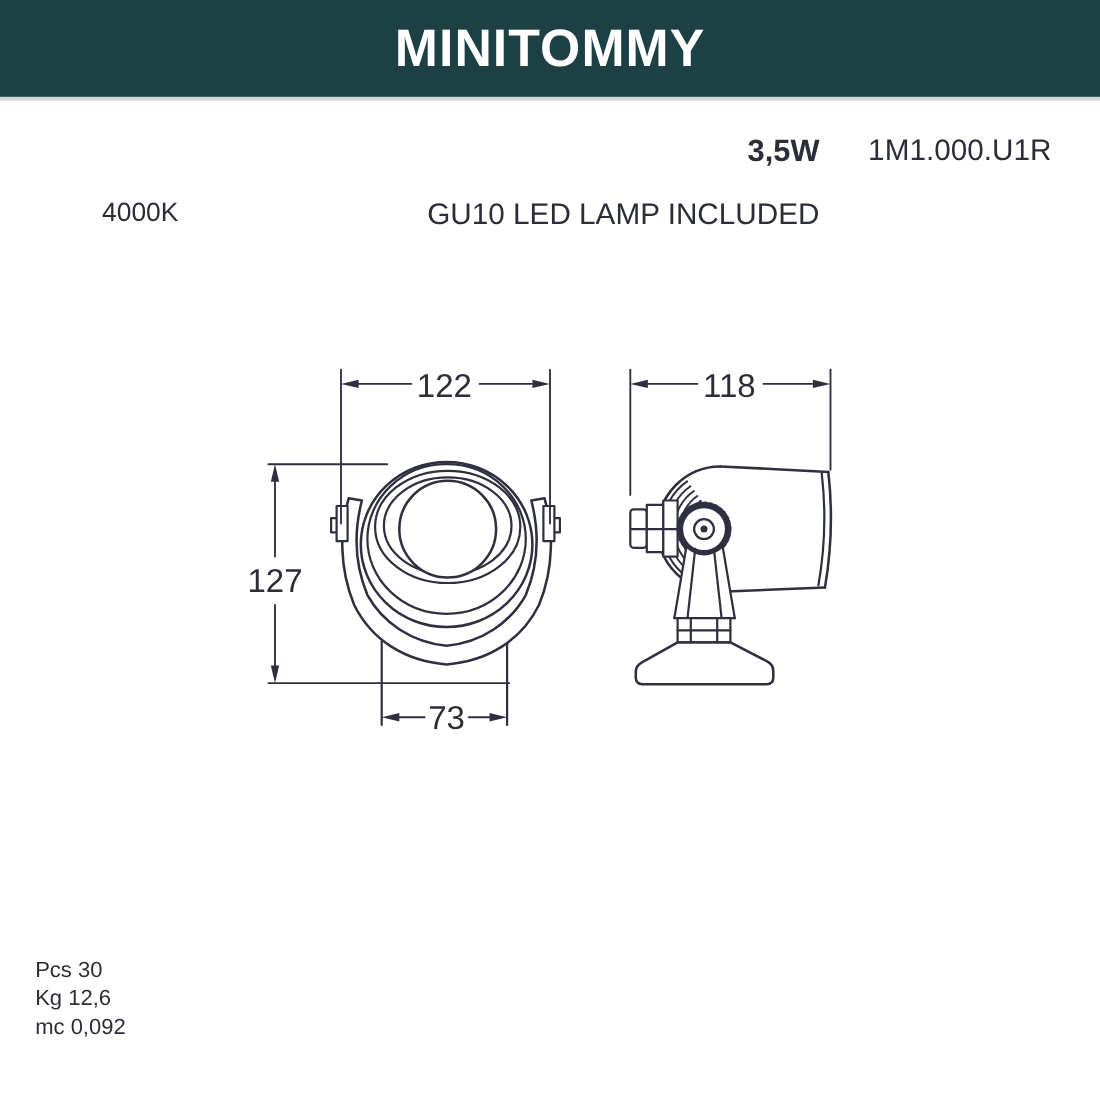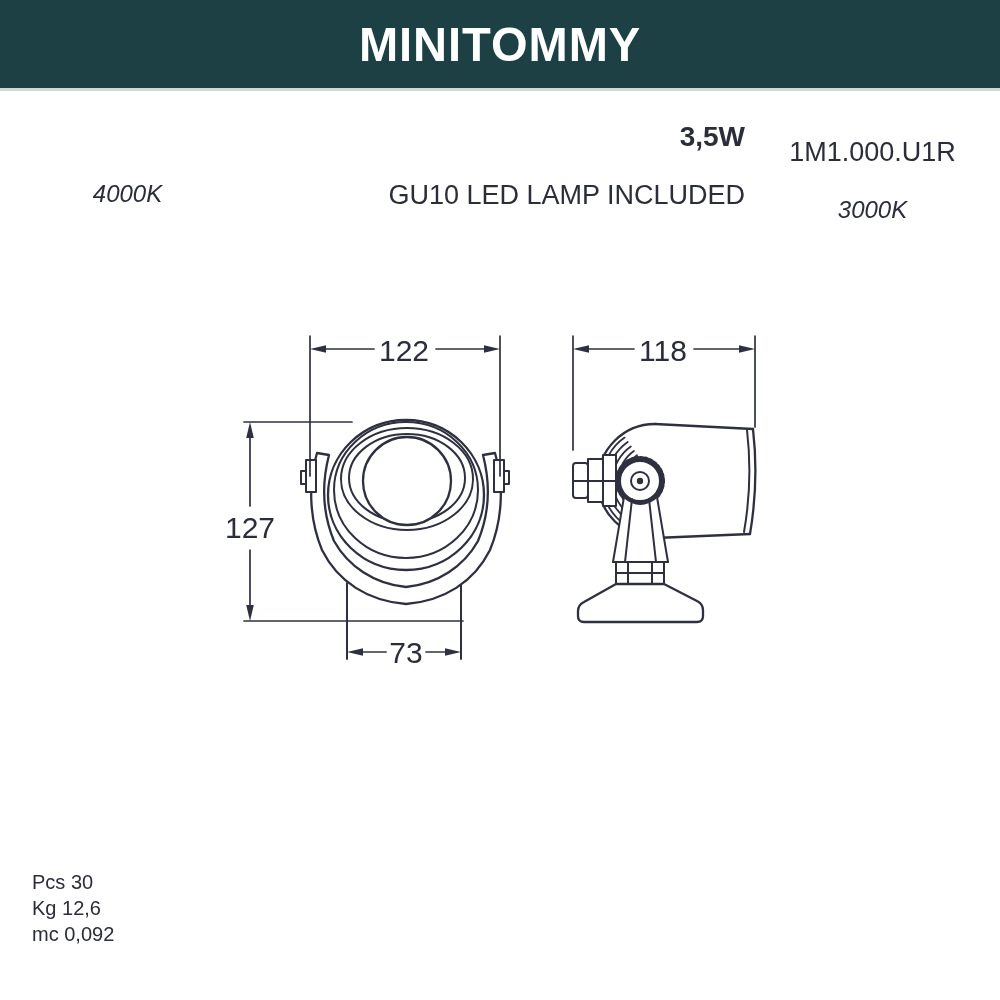--- a/index.html
+++ b/index.html
@@ -13,23 +13,23 @@
     display:flex;align-items:center;justify-content:center;
   }
   .header .title{
     color:#ffffff;font-size:48px;font-weight:700;letter-spacing:1px;
     display:inline-block;transform:scaleX(0.98);
   }
   .row1{position:absolute;left:0;top:121px;width:1000px;height:34px;font-size:27px;}
   .row2{position:absolute;left:0;top:180px;width:1000px;height:32px;font-size:27px;}
   .col-left{position:absolute;left:0;width:255px;text-align:center;}
   .col-center{position:absolute;left:255px;width:490px;text-align:right;}
-  .col-right{position:absolute;left:745px;width:255px;text-align:center;margin-top:16px;}
+  .col-right{position:absolute;left:745px;width:255px;text-align:center;}
   .wattage{font-weight:700;font-size:28px;}
-  .temp{font-style:italic;font-size:24px;}
+  .temp{font-size:24px;}
   .packaging{
     position:absolute;left:32px;top:869px;font-size:20px;line-height:26px;
   }
   svg.drawing{position:absolute;left:0;top:0;}
   .dim-text{font-family:"Liberation Sans",sans-serif;font-size:30px;fill:#2b2d38;}
 </style>
 </head>
 <body>
 
 <div class="page">
@@ -39,21 +39,20 @@
   </div>
 
   <div class="row1">
     <div class="col-center wattage">3,5W</div>
     <div class="col-right">1M1.000.U1R</div>
   </div>
 
   <div class="row2">
     <div class="col-left temp">4000K</div>
     <div class="col-center">GU10 LED LAMP INCLUDED</div>
-    <div class="col-right temp">3000K</div>
   </div>
 
   <svg class="drawing" width="1000" height="1000" viewBox="0 0 1000 1000" fill="none" stroke="#2e3040" stroke-width="2" stroke-linecap="round" stroke-linejoin="round">
 
     <g>
 
       <path d="M347,583 V659"></path>
       <path d="M461,583 V659"></path>
 
       <ellipse cx="406" cy="495" rx="78" ry="75" stroke-width="2.3"></ellipse>

